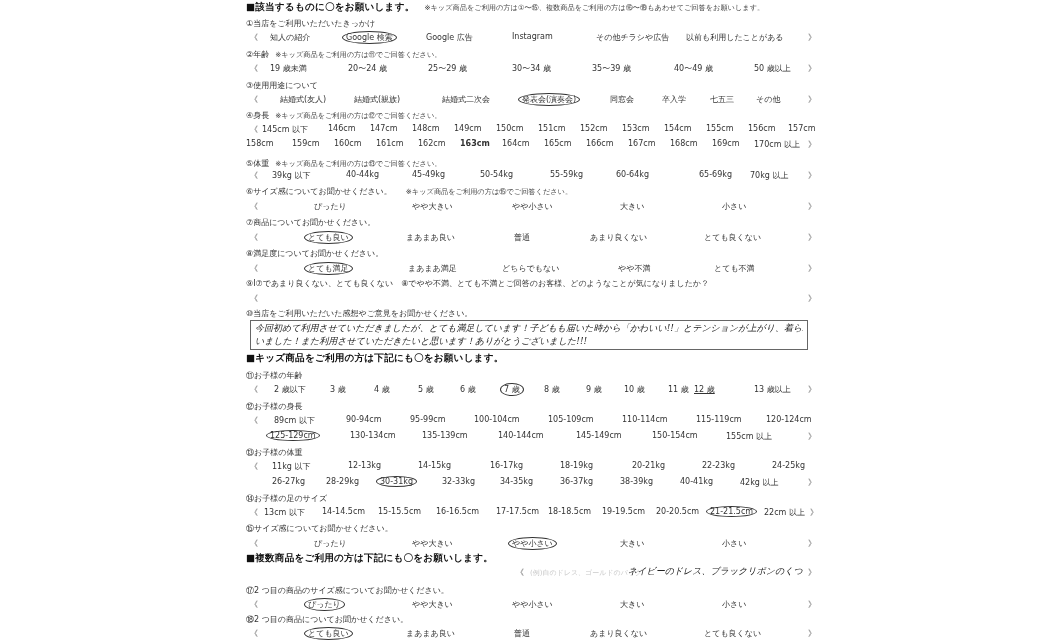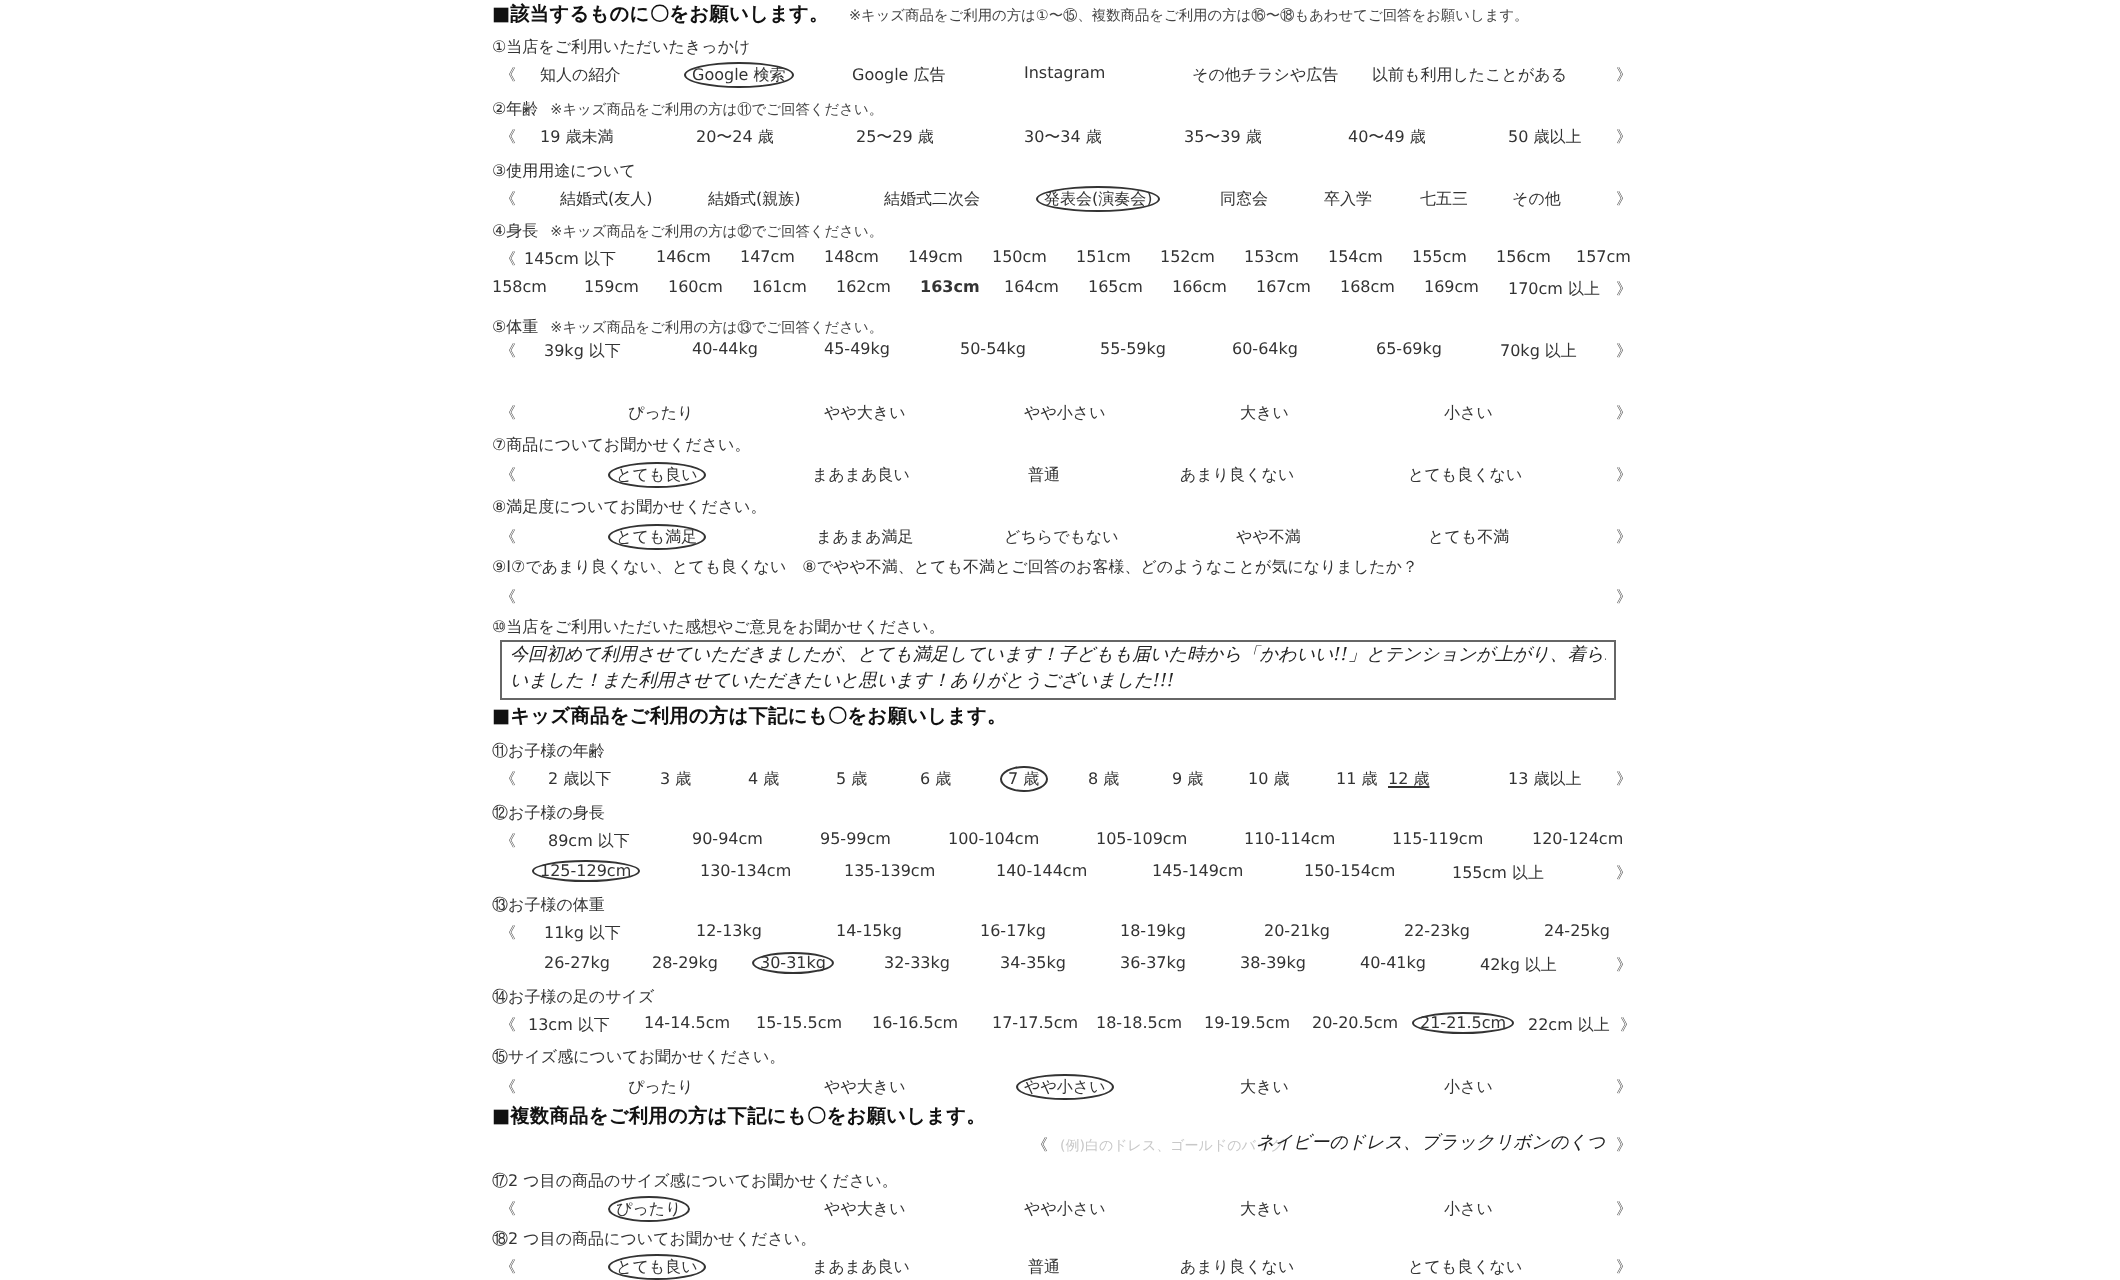--- a/index.html
+++ b/index.html
@@ -104,25 +104,26 @@
 
   <div class="q" style="top:158px;"><span>⑤体重</span><span class="note">※キッズ商品をご利用の方は⑬でご回答ください。</span></div>
   <div class="row" style="top:170px;">
     <span class="br" style="left:4px;">《</span>
     <span class="opt" style="left:26px;">39kg 以下</span>
     <span class="opt" style="left:100px;">40-44kg</span>
     <span class="opt" style="left:166px;">45-49kg</span>
     <span class="opt" style="left:234px;">50-54kg</span>
     <span class="opt" style="left:304px;">55-59kg</span>
     <span class="opt" style="left:370px;">60-64kg</span>
-    <span class="opt" style="left:442px;">65-69kg</span>
+    <span class="opt" style="left:453px;">65-69kg</span>
     <span class="opt" style="left:504px;">70kg 以上</span>
     <span class="br" style="left:562px;">》</span>
   </div>
 
+  <div class="q" style="top:186px;"><span>⑥サイズ感についてお聞かせください。</span><span class="note" style="margin-left:14px;">※キッズ商品をご利用の方は⑮でご回答ください。</span></div>
   <div class="row" style="top:201px;">
     <span class="br" style="left:4px;">《</span>
     <span class="opt" style="left:68px;">ぴったり</span>
     <span class="opt" style="left:166px;">やや大きい</span>
     <span class="opt" style="left:266px;">やや小さい</span>
     <span class="opt" style="left:374px;">大きい</span>
     <span class="opt" style="left:476px;">小さい</span>
     <span class="br" style="left:562px;">》</span>
   </div>
 

